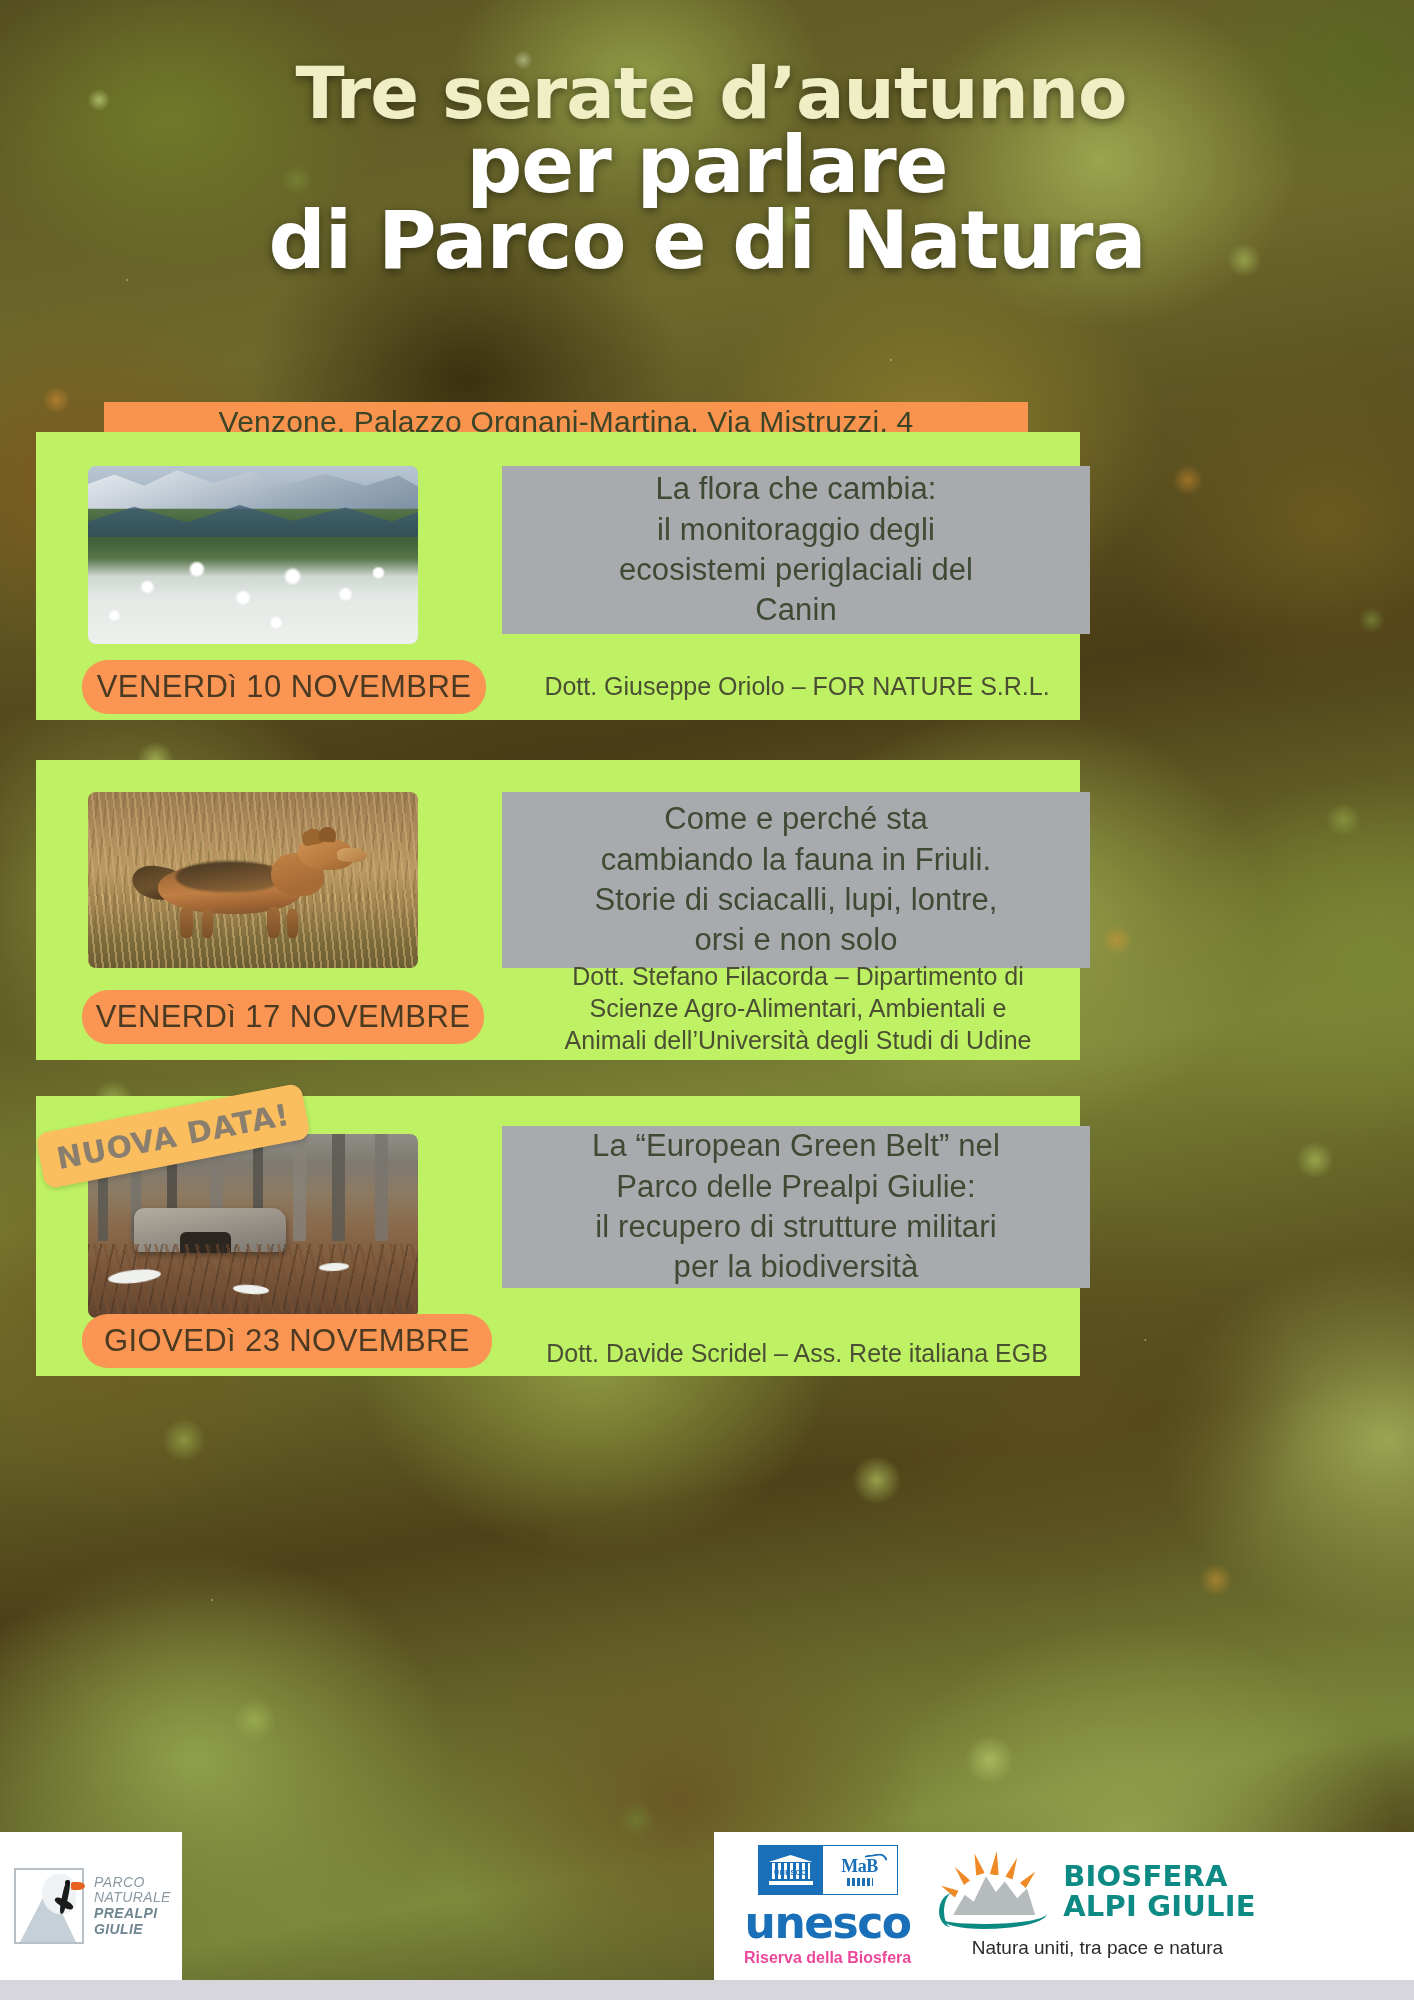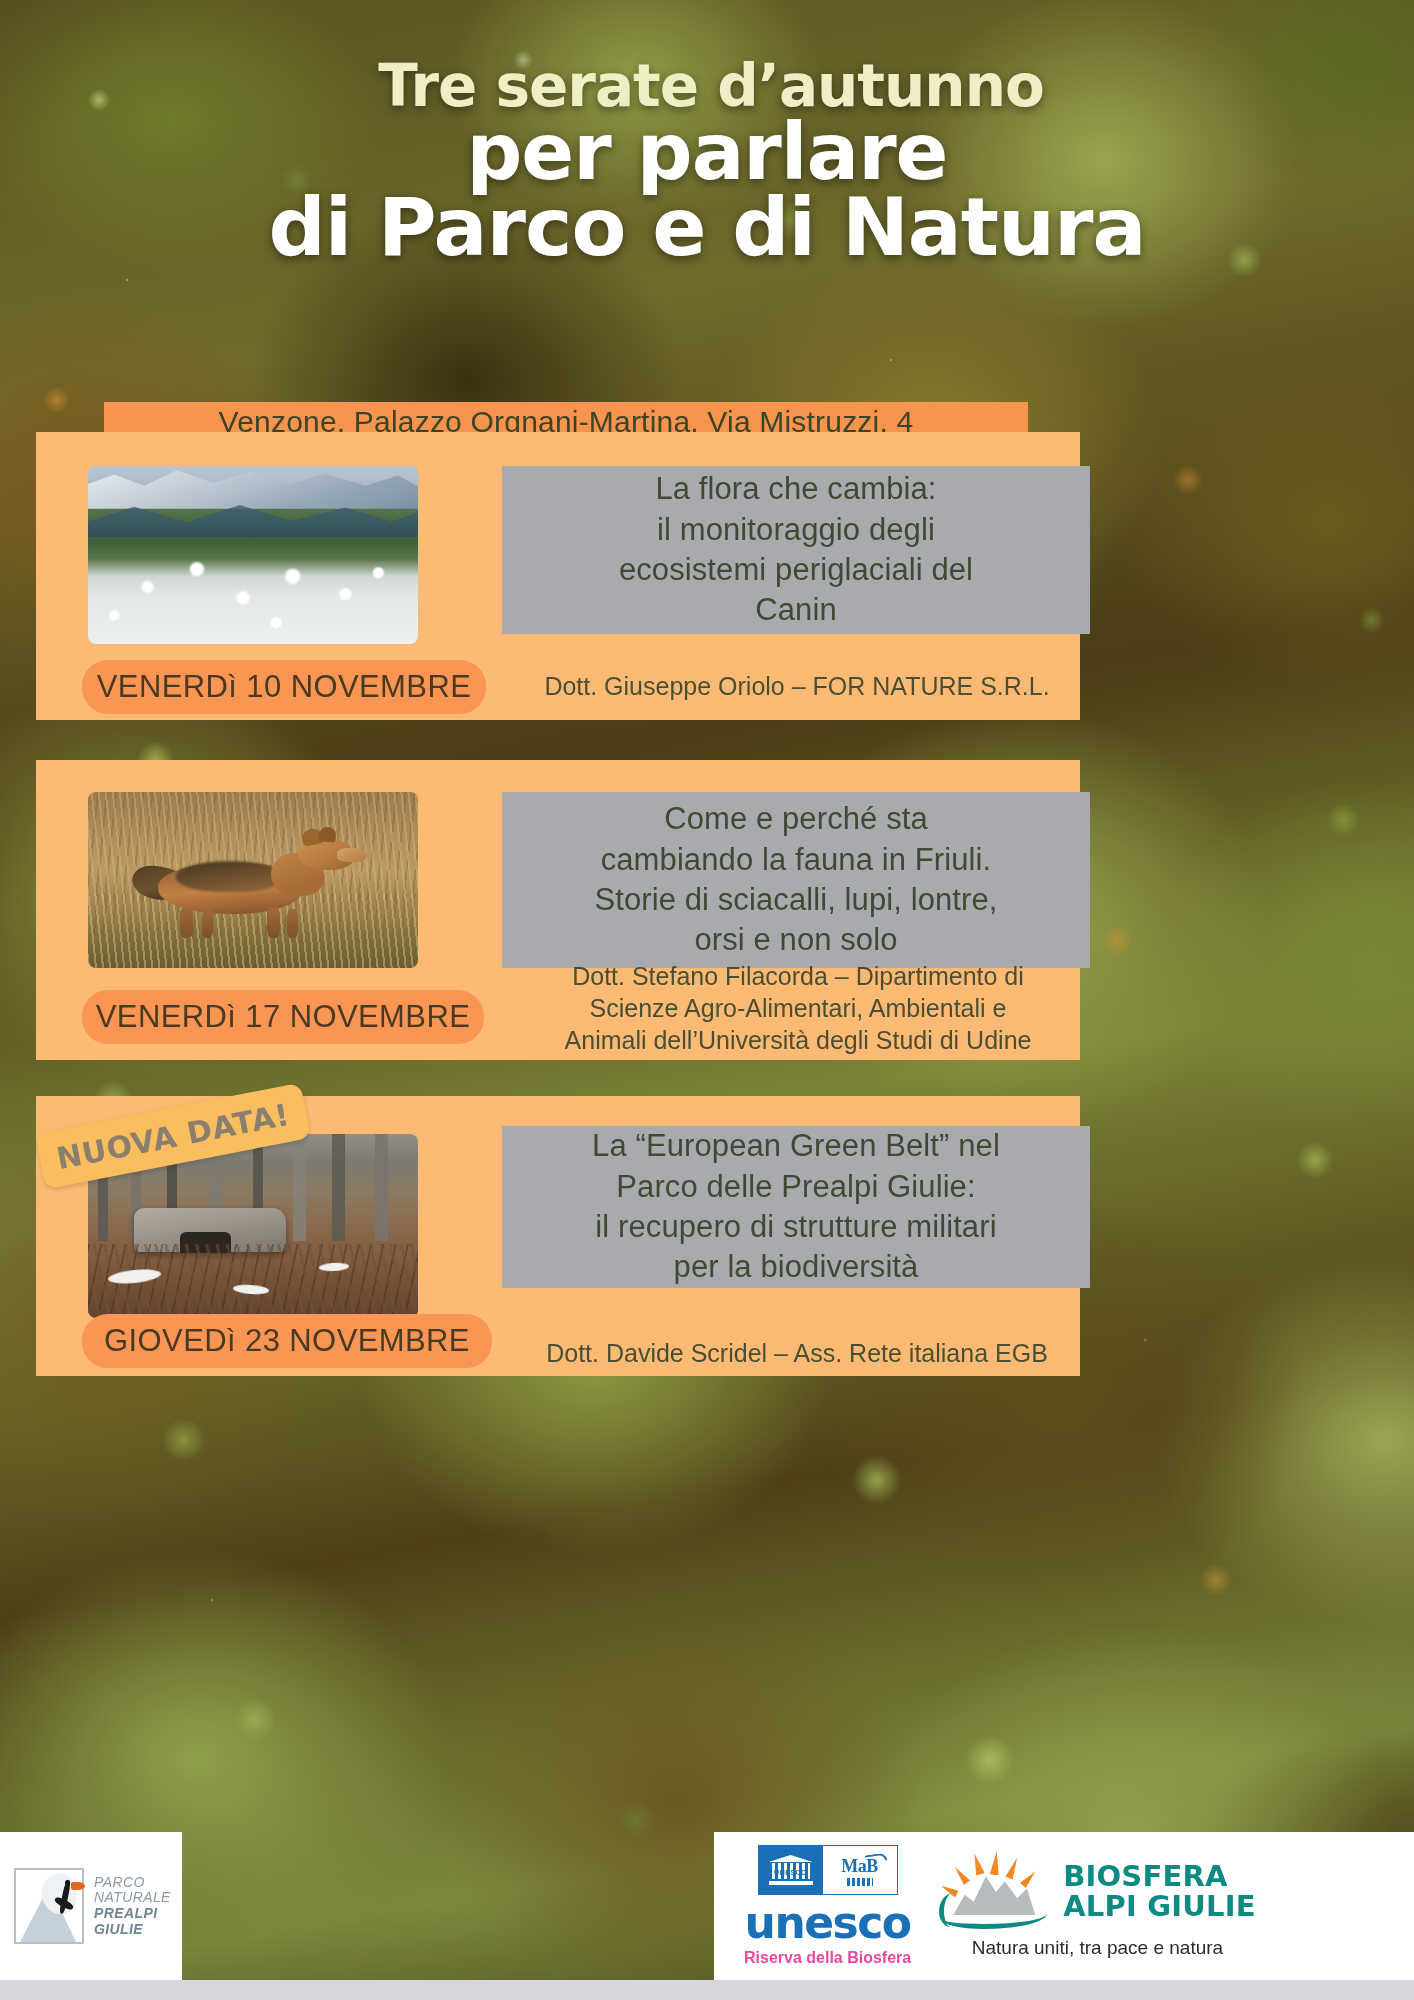--- a/index.html
+++ b/index.html
@@ -107,21 +107,21 @@
     text-align: center;
     z-index: 5;
   }
   .title-line {
     font-weight: 800;
     letter-spacing: -1px;
     line-height: .92;
     text-shadow: 0 3px 10px rgba(0,0,0,.45);
     font-family: "DejaVu Sans", sans-serif;
   }
-  .title-1 { font-size: 58px; color: #efeec4; padding-left: 8px; }
+  .title-1 { font-size: 72px; color: #efeec4; padding-left: 8px; }
   .title-2 { font-size: 78px; color: #ffffff; margin-top: 4px; }
   .title-3 { font-size: 80px; color: #ffffff; margin-top: 2px; }
 
   
   .venue {
     position: absolute;
     top: 402px; left: 104px;
     width: 924px; height: 78px;
     background: #f9944e;
     display: flex;
@@ -143,21 +143,21 @@
     width: 13px; height: 13px;
     border-radius: 50%;
     background: #3c4427;
   }
 
   
   .card {
     position: absolute;
     left: 36px;
     width: 1044px;
-    background: #fdba74;
+    background: #bef264;
     z-index: 6;
   }
   #card-1 { top: 432px;  height: 288px; }
   #card-2 { top: 760px;  height: 300px; }
   #card-3 { top: 1096px; height: 280px; }
 
   .thumb {
     position: absolute;
     left: 52px;
     width: 330px;

